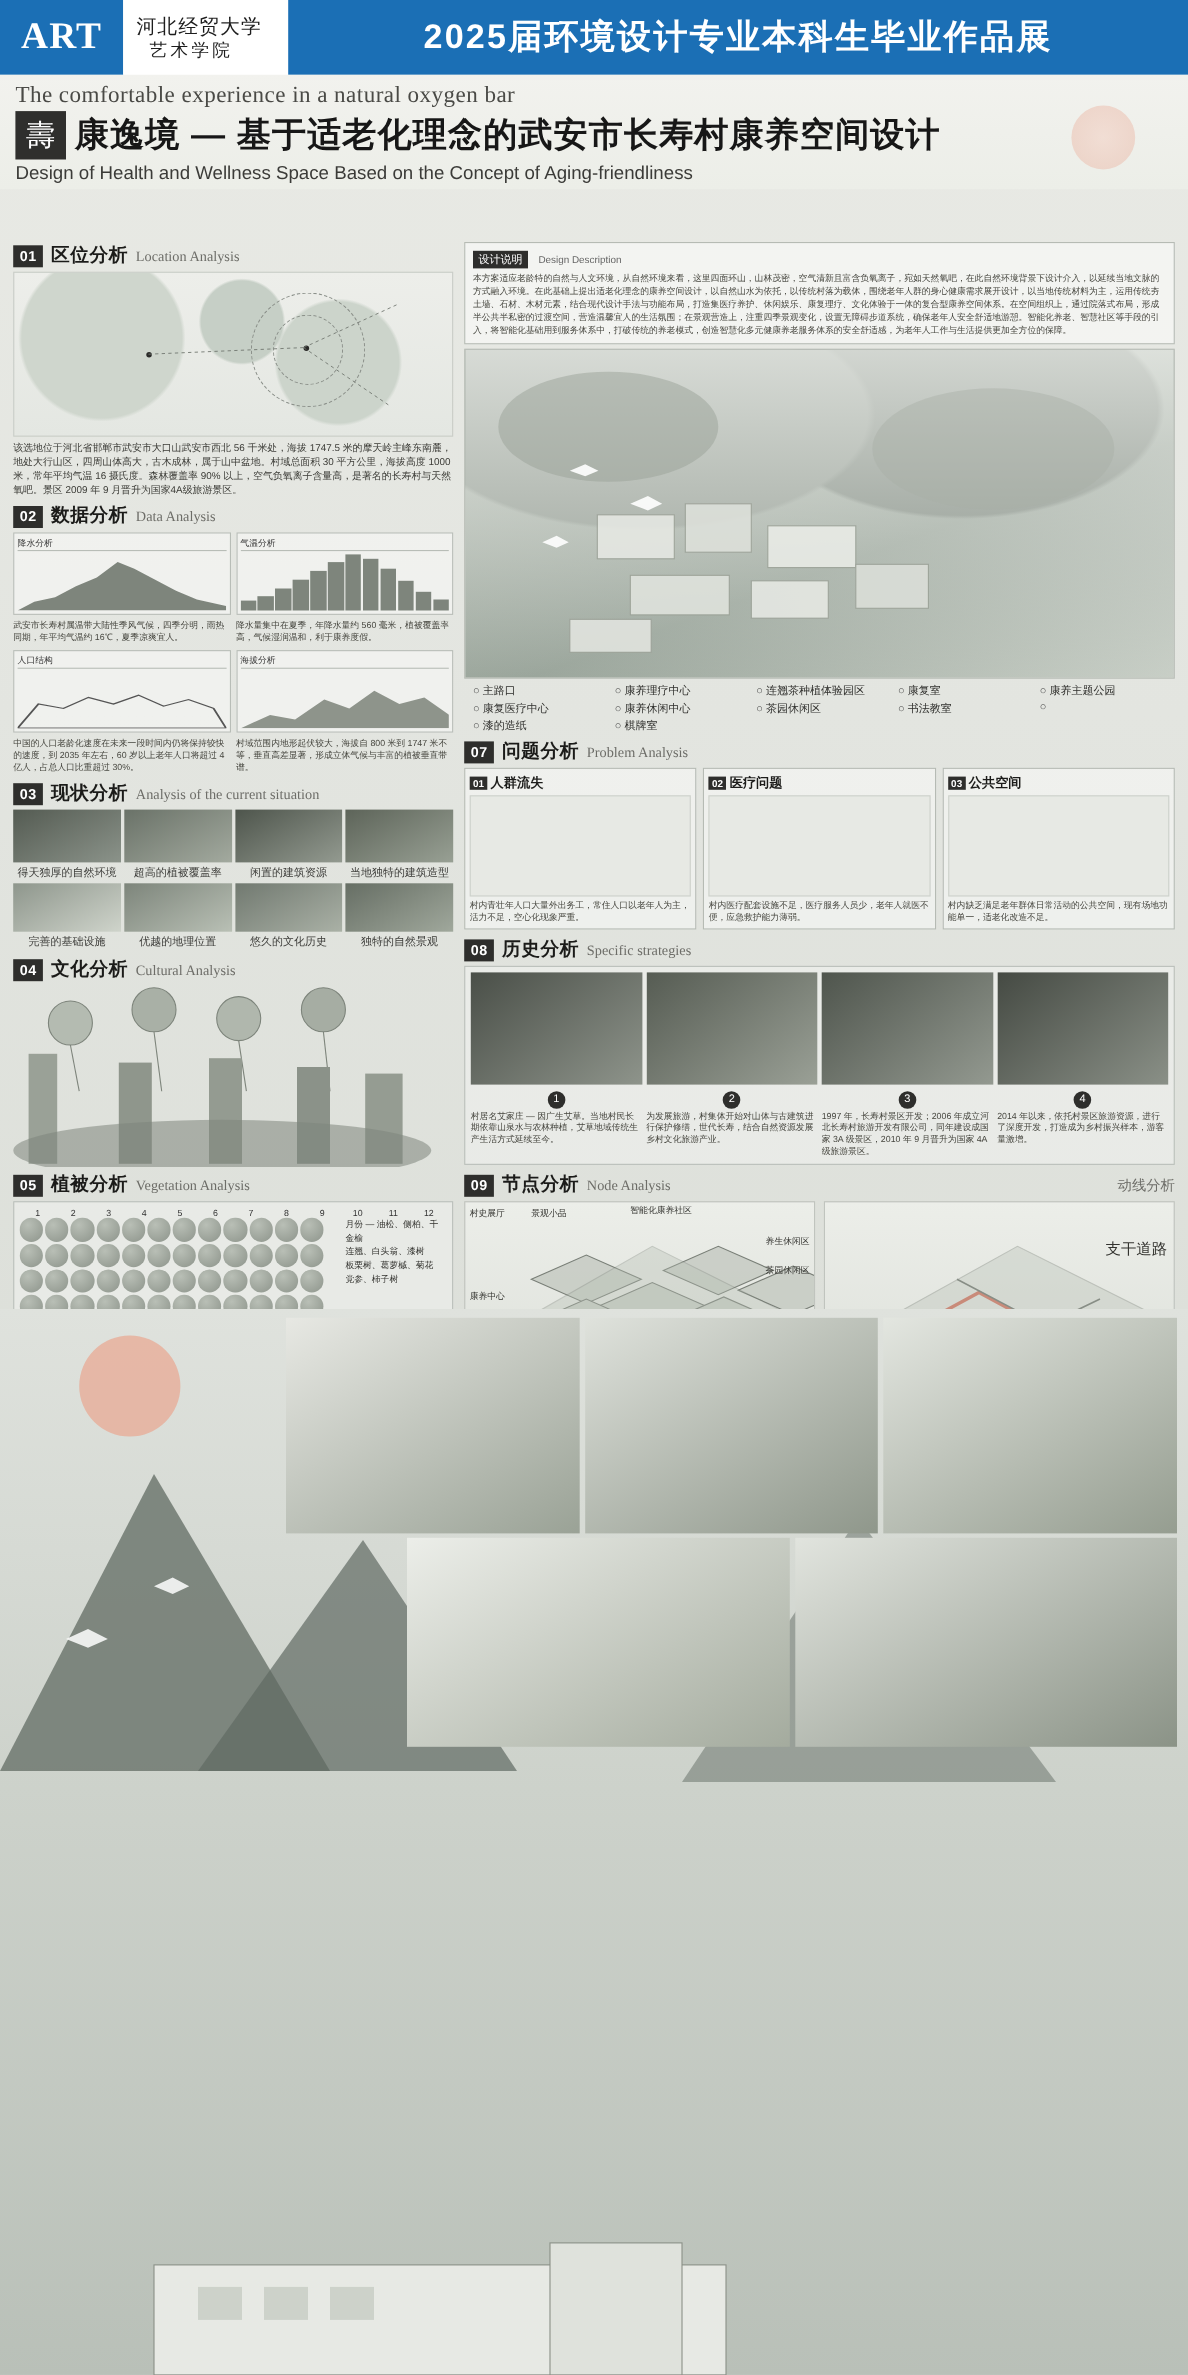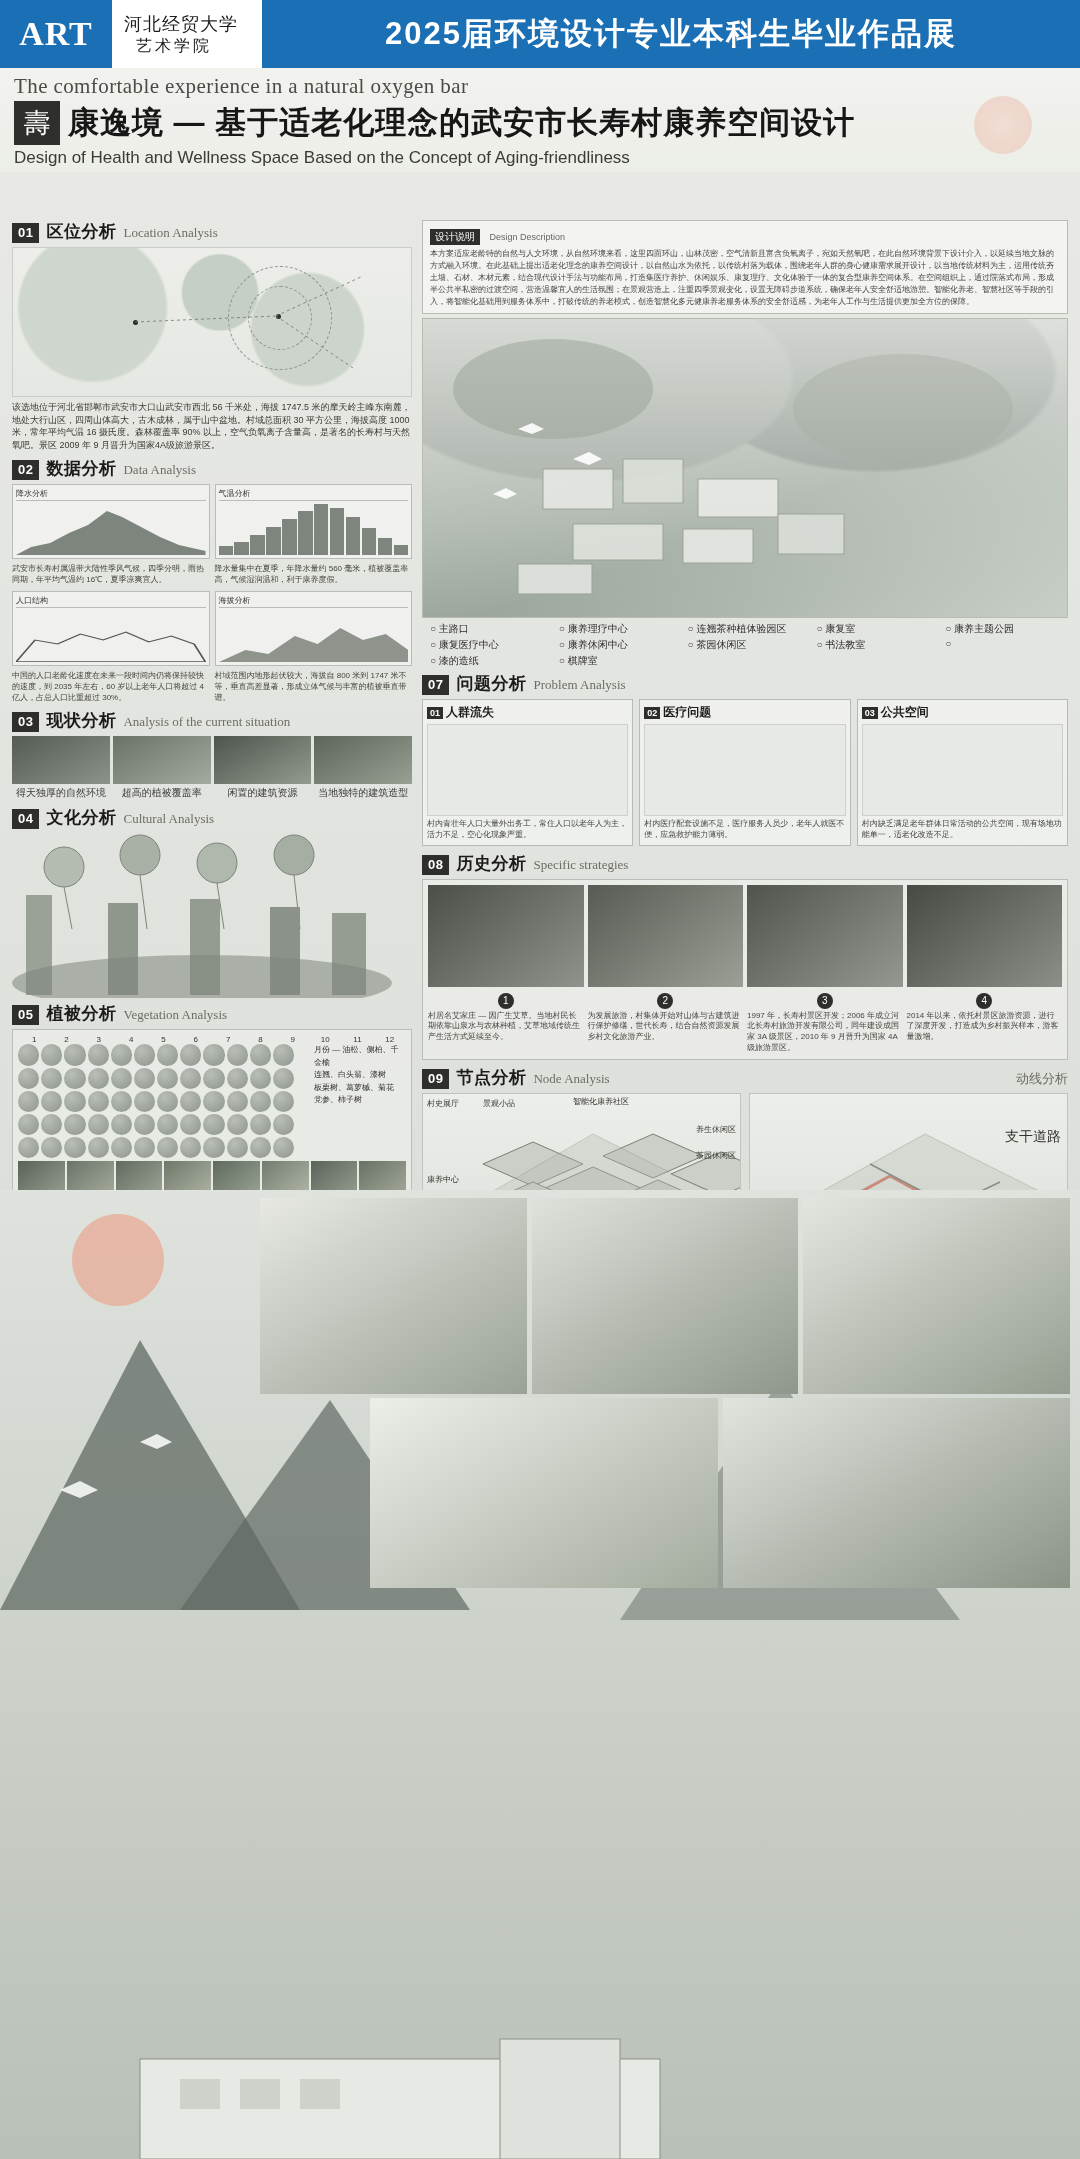--- a/index.html
+++ b/index.html
@@ -323,20 +323,38 @@
               <div class="img-ph ph" style="height:48px;background:linear-gradient(150deg,#6a7268,#a3aa9f);"></div>
               <div class="cap">超高的植被覆盖率</div>
             </div>
             <div class="cell">
               <div class="img-ph ph" style="height:48px;background:linear-gradient(150deg,#4e554c,#939a90);"></div>
               <div class="cap">闲置的建筑资源</div>
             </div>
             <div class="cell">
               <div class="img-ph ph" style="height:48px;background:linear-gradient(150deg,#5d6459,#98a094);"></div>
               <div class="cap">当地独特的建筑造型</div>
+            </div>
+          </div>
+          <div class="grid4" style="margin-top:3px;">
+            <div class="cell">
+              <div class="img-ph ph" style="height:44px;background:linear-gradient(150deg,#8e968c,#cfd4cb);"></div>
+              <div class="cap">完善的基础设施</div>
+            </div>
+            <div class="cell">
+              <div class="img-ph ph" style="height:44px;background:linear-gradient(150deg,#7d857b,#b9c0b5);"></div>
+              <div class="cap">优越的地理位置</div>
+            </div>
+            <div class="cell">
+              <div class="img-ph ph" style="height:44px;background:linear-gradient(150deg,#717970,#aab1a6);"></div>
+              <div class="cap">悠久的文化历史</div>
+            </div>
+            <div class="cell">
+              <div class="img-ph ph" style="height:44px;background:linear-gradient(150deg,#666e64,#a0a89c);"></div>
+              <div class="cap">独特的自然景观</div>
             </div>
           </div>
         </div>
 
         <div style="margin-top:6px;">
           <div class="sec-h">
             <span class="sec-num">04</span>
             <span class="sec-cn">文化分析</span>
             <span class="sec-en">Cultural Analysis</span>
           </div>

